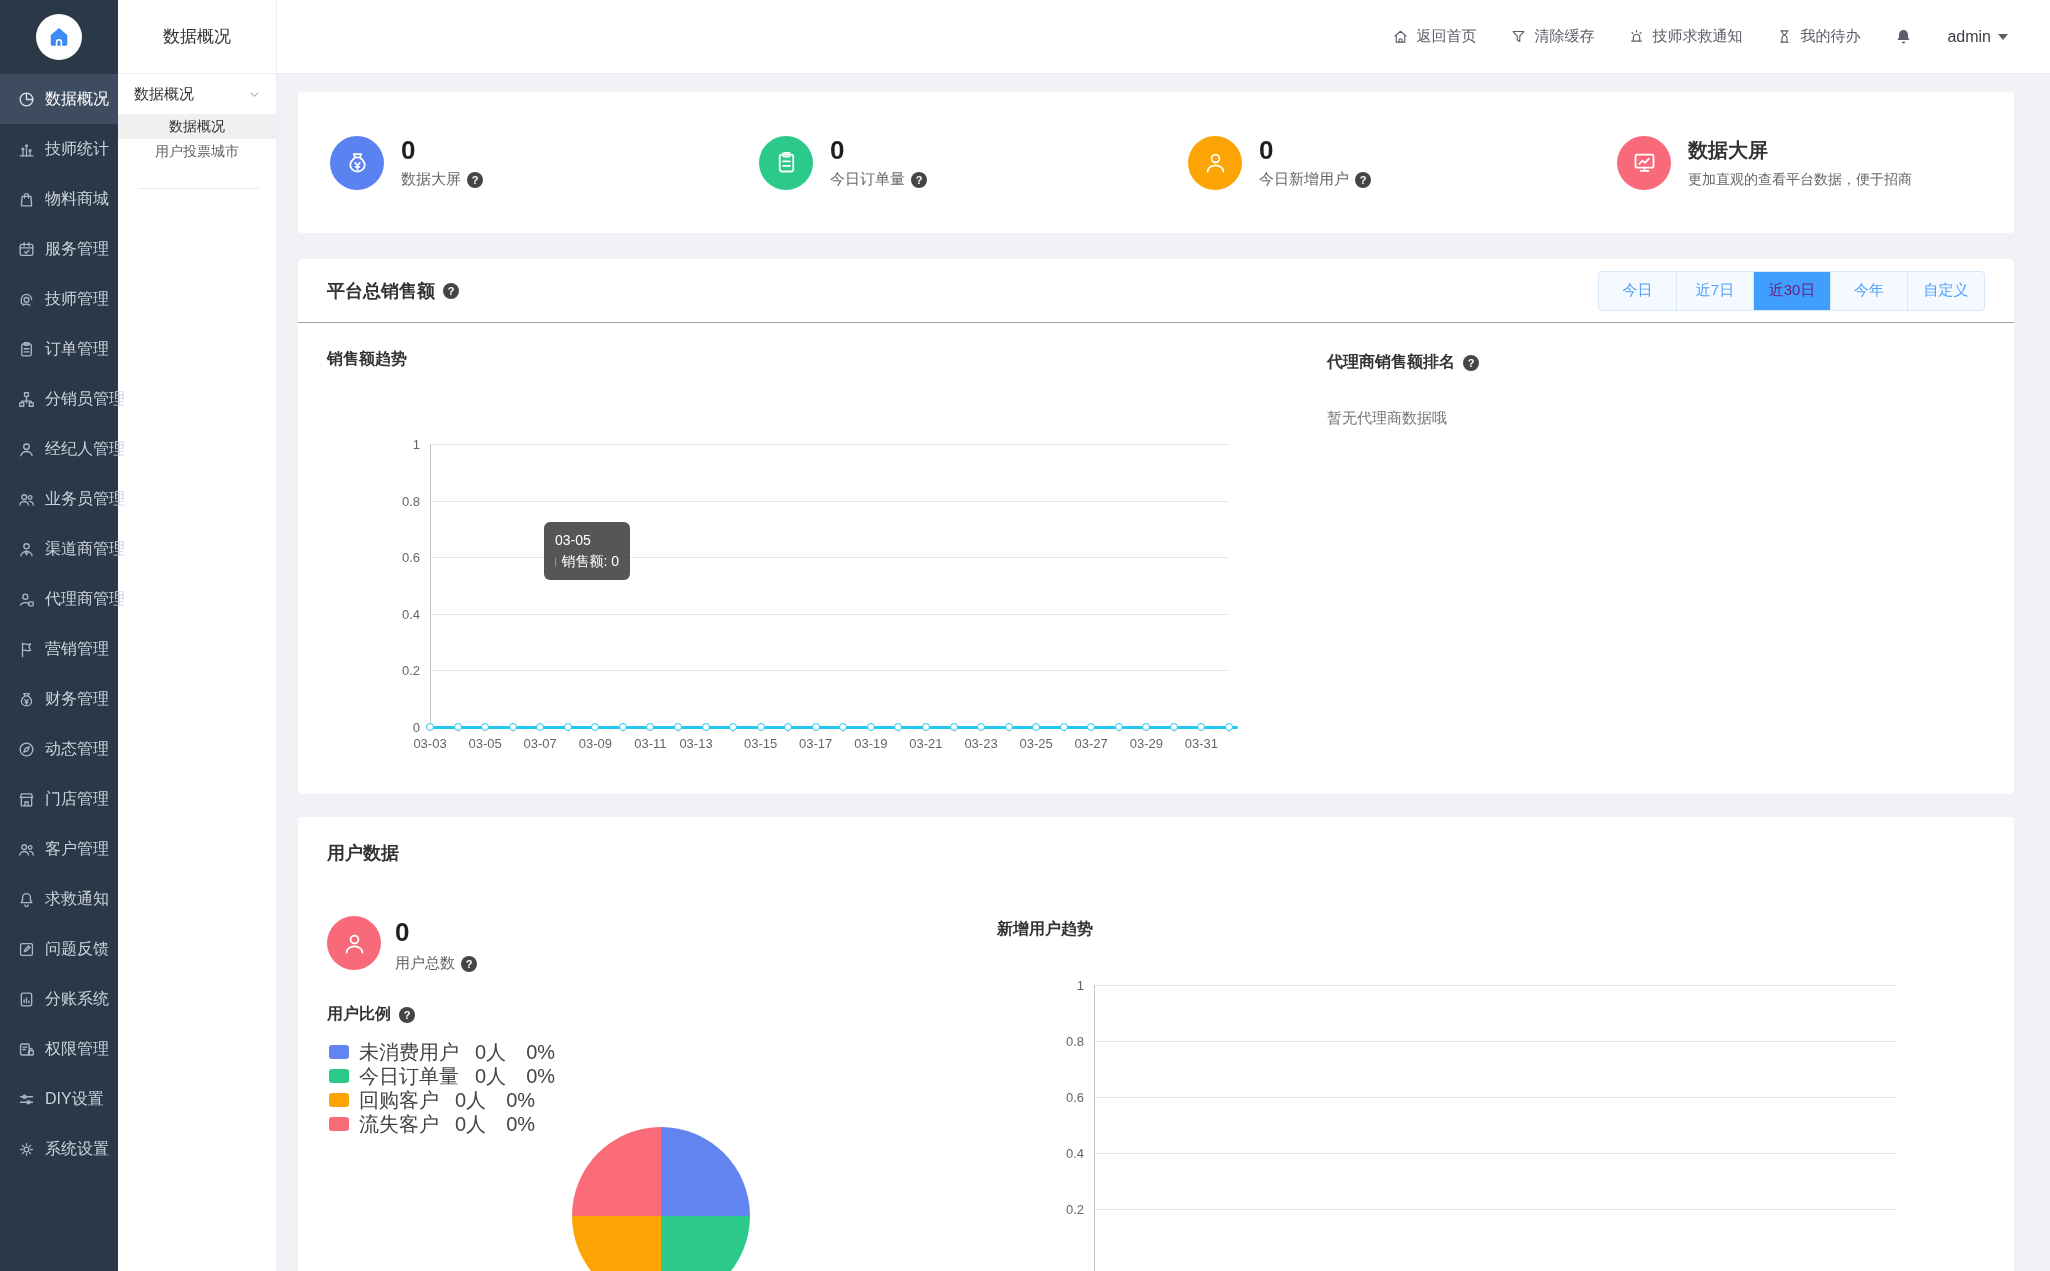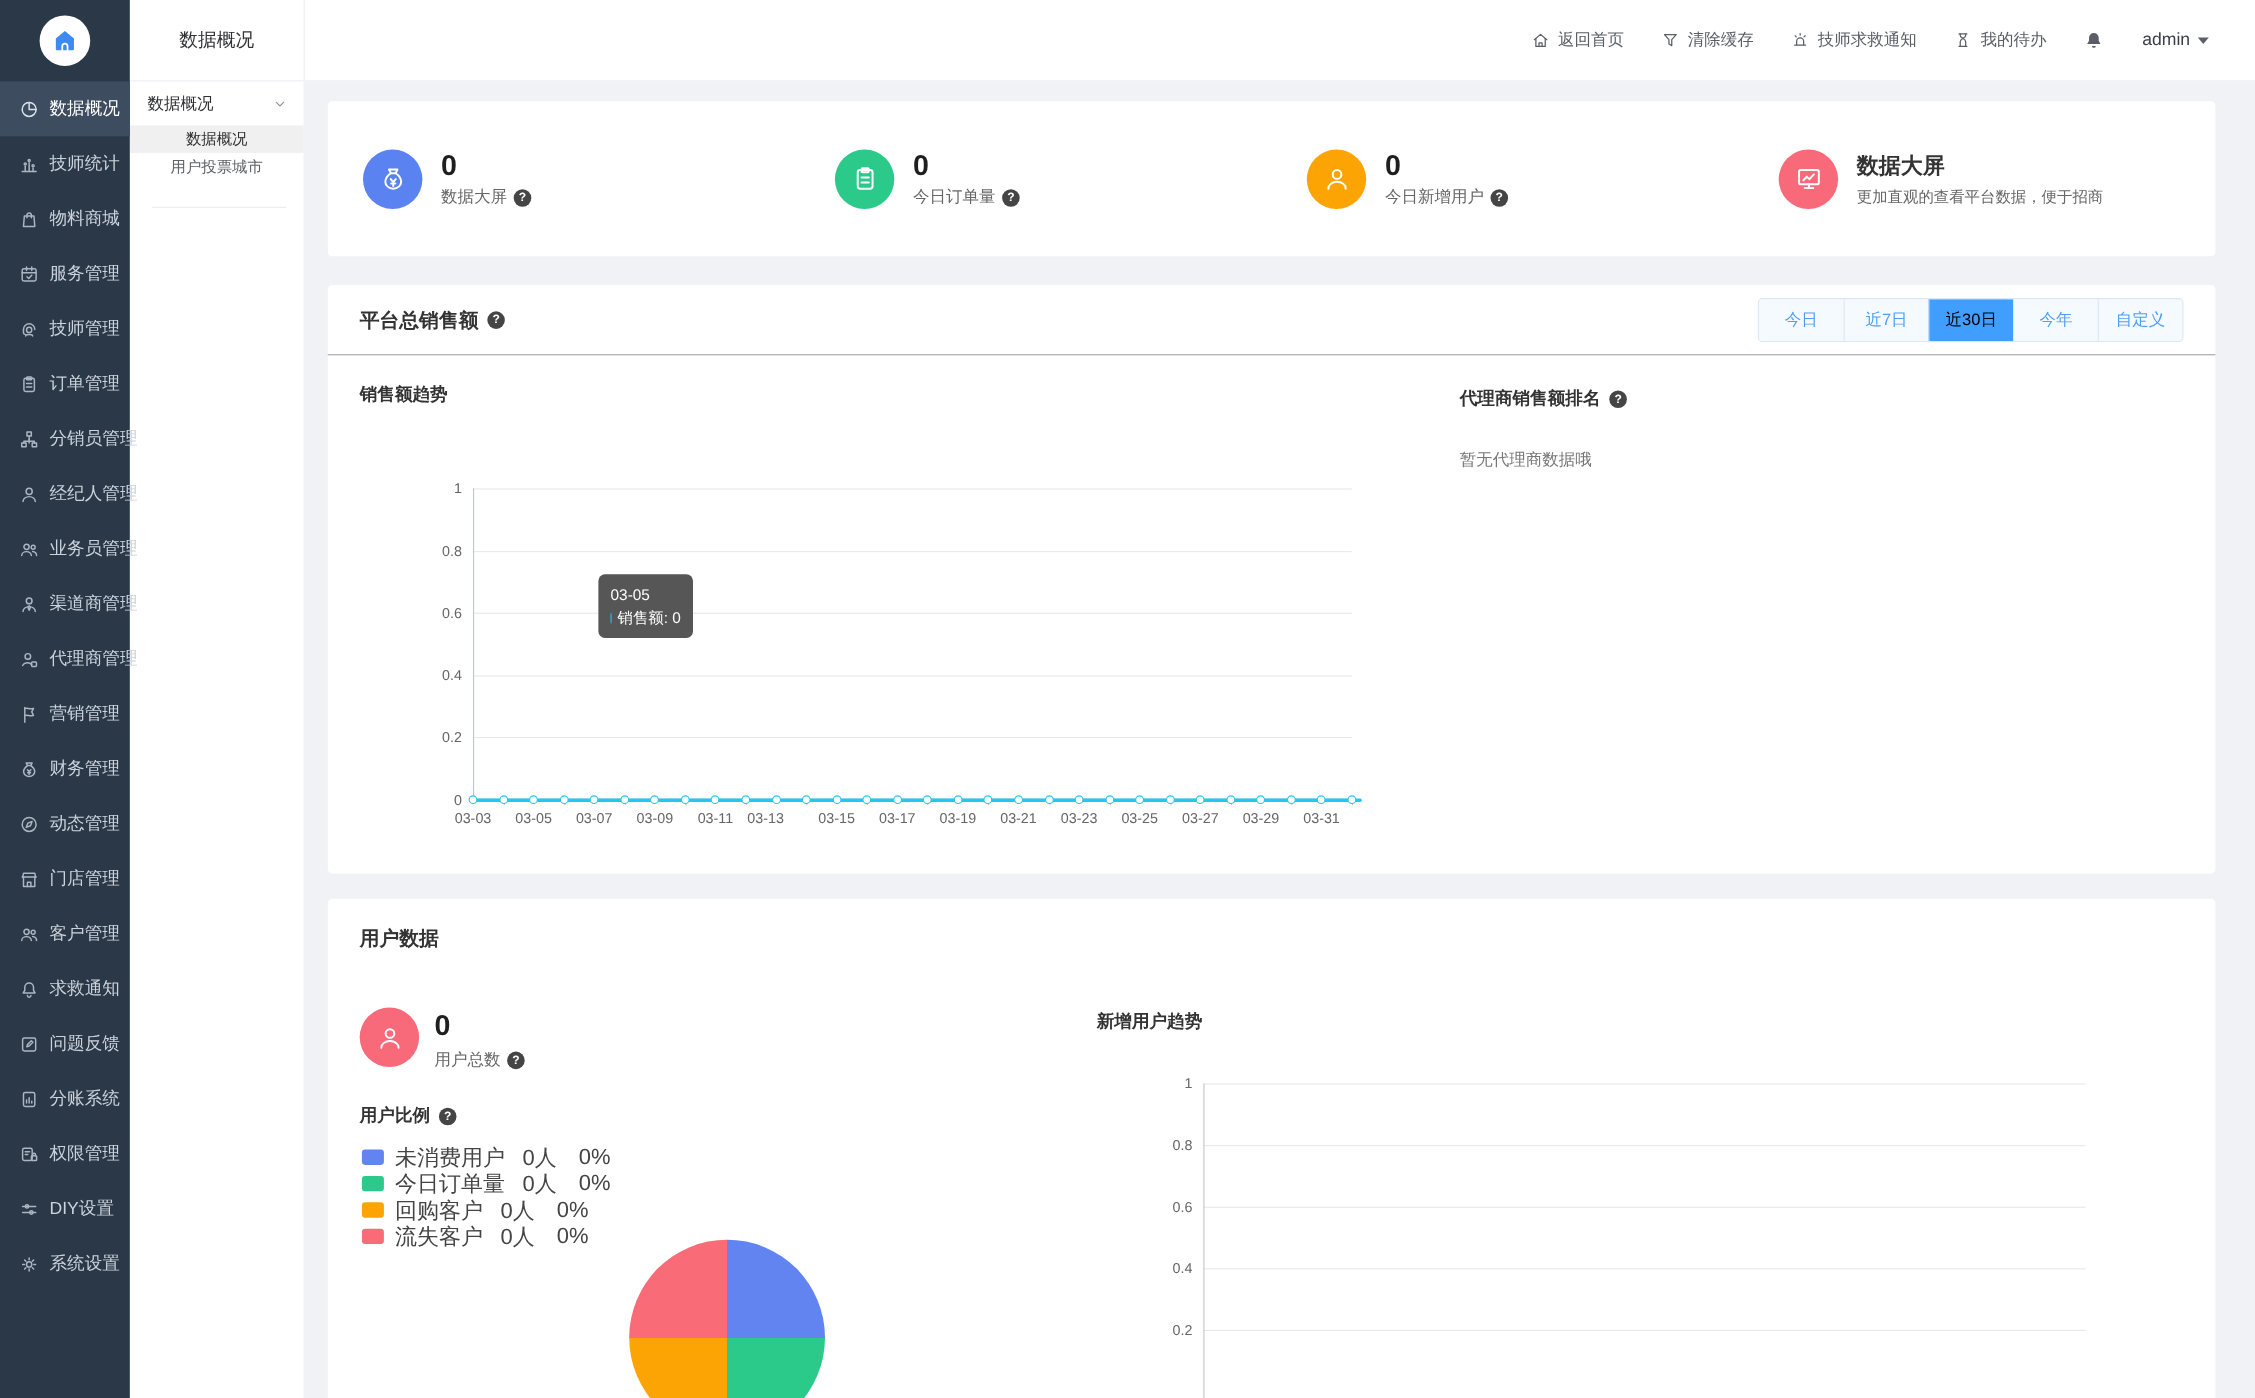--- a/index.html
+++ b/index.html
@@ -47,21 +47,21 @@
   .stat-sub { margin-top:7px; font-size:14px; color:#666; }
   .help { width:16px; height:16px; border-radius:50%; background:#454545; color:#fff; font-size:11px; font-weight:bold; display:inline-flex; align-items:center; justify-content:center; flex:0 0 auto; cursor:pointer; }
 
   
   .panel.sales { height:535px; position:relative; margin-bottom:23px; }
   .p-head { height:64px; display:flex; align-items:center; justify-content:space-between; padding:0 29px; border-bottom:1px solid #a3a3a3; }
   .p-title { display:flex; align-items:center; gap:8px; font-size:18px; font-weight:bold; color:#333; }
   .tabs { display:flex; border:1px solid #D9E8F8; border-radius:4px; overflow:hidden; background:#F4FAFF; }
   .tab { width:77px; height:38px; display:flex; align-items:center; justify-content:center; font-size:15px; color:#4E9FF7; cursor:pointer; border-left:1px solid #D9E8F8; }
   .tab:first-child { border-left:none; }
-  .tab.active { background:#409EFF; color:#000000; }
+  .tab.active { background:#409EFF; color:#701a75; }
   .sales-body { position:relative; height:470px; }
   .sub-t { position:absolute; font-size:16px; font-weight:bold; color:#333; display:flex; align-items:center; gap:8px; }
   .rank-empty { position:absolute; left:1029px; top:86px; font-size:15px; color:#777; }
 
   
   .plot { position:absolute; }
   .gl { position:absolute; left:0; right:0; height:1px; background:#E8E8E8; }
   .axis-y { position:absolute; left:0; top:0; bottom:0; width:1px; background:#C0C4CC; }
   .axis-x { position:absolute; left:0; right:0; bottom:0; height:1px; background:#C0C4CC; }
   .yl { position:absolute; left:-10px; transform:translate(-100%,-50%); font-size:13px; color:#666; }

